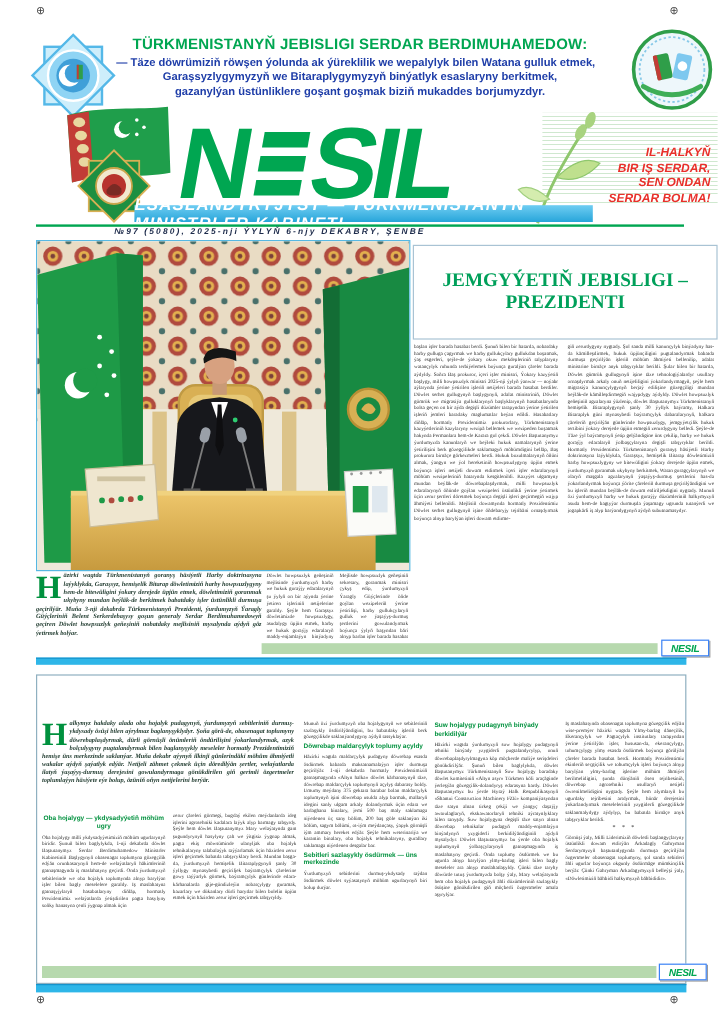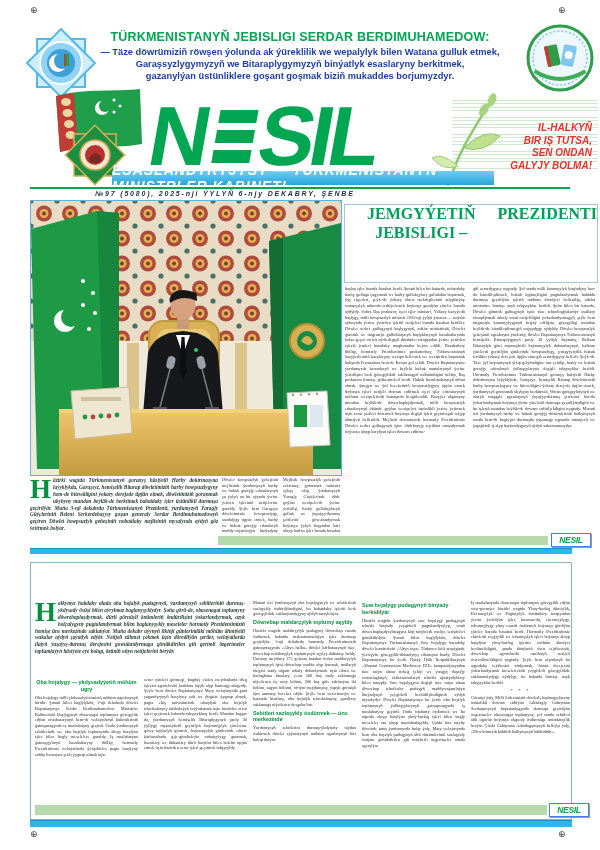--- a/index.html
+++ b/index.html
@@ -25,21 +25,21 @@
                font-size:10px;line-height:1.25;text-align:right;text-shadow:.5px .5px 0 #fff;}
   .founder-strip{background:linear-gradient(180deg,#6fcdf2,#27a5da);color:#fff;font-style:italic;
                  font-weight:bold;font-family:"Liberation Sans",sans-serif;font-size:14px;
                  letter-spacing:1px;display:flex;align-items:center;justify-content:center;}
   .green-rule{background:#00a651;}
   .issue-line{color:#1c2a4a;font-weight:bold;font-style:italic;font-family:"Liberation Sans",sans-serif;
               font-size:7px;letter-spacing:1.8px;text-align:center;}
 
   
   .photo-frame{border:1px solid #56b8e2;}
-  .hl1-box{border:1px solid #a9c3d4;background:#fff;display:flex;flex-direction:row;
+  .hl1-box{border:1px solid #a9c3d4;background:#fff;display:flex;flex-direction:column;
            justify-content:center;}
   .hl1{color:#00a05a;font-family:"Liberation Serif",serif;font-weight:bold;font-size:16px;
        line-height:1.18;text-align:center;}
   .bt{font-size:4.3px;line-height:1.33;text-align:justify;color:#2d2d2d;overflow:hidden;}
   .intro{font-size:5.3px;line-height:1.3;font-style:italic;font-weight:bold;color:#1f3a2e;
          text-align:justify;overflow:hidden;}
   .dropcap{float:left;font-size:27px;line-height:22px;color:#00913e;font-weight:bold;
            font-family:"Liberation Serif",serif;margin:1px 2px 0 0;font-style:normal;}
   .endbar{background:#b7d9ae;}
   .nesil-small{background:#fff;border:1px solid #3b82f6;box-shadow:1px 1px 0 #9a9a9a;
@@ -87,21 +87,21 @@
           <rect x="22" y="21" width="3.5" height="21" rx="1" fill="#c23c36"></rect>
         </g>
       <g transform="rotate(12 44 32)">
           <rect x="38" y="21" width="13" height="21" rx="2" fill="#7ec8ef"></rect>
           <circle cx="44.5" cy="31" r="4" fill="#ffffff"></circle>
         </g>
       <path d="M12,48 Q36,62 60,48" fill="none" stroke="#3fae57" stroke-width="4" stroke-linecap="round"></path>
     </svg>
   </div>
   <div class="abs quote-title" style="left:100px;top:30px;width:400px;">TÜRKMENISTANYŇ JEBISLIGI SERDAR BERDIMUHAMEDOW:</div>
-  <div class="abs quote-line" style="left:88px;top:46px;width:424px;">— Täze döwrümiziň röwşen ýolunda ak ýüreklilik we wepalylyk bilen Watana gulluk etmek,</div>
+  <div class="abs quote-line" style="left:72px;top:46px;width:424px;text-align:right;">— Täze döwrümiziň röwşen ýolunda ak ýüreklilik we wepalylyk bilen Watana gulluk etmek,</div>
   <div class="abs quote-line" style="left:88px;top:70px;width:424px;">gazanylýan üstünliklere goşant goşmak biziň mukaddes borjumyzdyr.</div>
   <div class="abs quote-line" style="left:88px;top:58px;width:424px;">Garaşsyzlygymyzyň we Bitaraplygymyzyň binýatlyk esaslaryny berkitmek,</div>
 
   <div class="abs" style="left:44px;top:86px;width:102px;height:108px;">
     <svg width="102" height="108" viewBox="0 0 102 108">
       <path d="M12,10 C40,2 72,6 96,3 L98,58 C72,63 42,58 16,66 Z" fill="#1f9e4b"></path>
       <path d="M12,10 L30,7 L34,62 L16,66 Z" fill="#c23c36"></path>
       <ellipse cx="22" cy="16" rx="5" ry="4" fill="#e8d8a0"></ellipse>
         <ellipse cx="23.5" cy="27" rx="5" ry="4" fill="#e8d8a0"></ellipse>
       <ellipse cx="25" cy="38" rx="5" ry="4" fill="#e8d8a0"></ellipse>
@@ -134,23 +134,23 @@
     <svg width="80" height="100" viewBox="0 0 80 100">
       <path d="M20,96 C32,56 52,30 66,6" fill="none" stroke="#8fc76d" stroke-width="2.5"></path>
       <path d="M36,58 q20,-20 36,-12 q-16,18 -36,12 z" fill="#bfe08e" stroke="#8fc76d" stroke-width="1"></path>
       <path d="M30,76 q-16,-14 -26,-8 q12,14 26,8 z" fill="#d4ecae" stroke="#9fce7d" stroke-width="1"></path>
       <ellipse cx="64" cy="10" rx="4" ry="7" fill="#a8d37f" transform="rotate(20 64 10)"></ellipse>
       <ellipse cx="56" cy="20" rx="4" ry="7" fill="#a8d37f" transform="rotate(30 56 20)"></ellipse>
     </svg>
   </div>
   <div class="abs slogan-text" style="left:470px;top:122px;width:122px;">
     <div>IL-HALKYŇ</div>
-    <div>BIR IŞ TUTSA,</div>
+    <div>BIR IŞ SERDAR,</div>
     <div>SEN ONDAN</div>
-    <div>GALYJY BOLMA!</div>
+    <div>SERDAR BOLMA!</div>
   </div>
   <div class="abs founder-strip" style="left:112px;top:171px;width:382px;height:14px;">ESASLANDYRYJYSY — TÜRKMENISTANYŇ MINISTRLER KABINETI</div>
   <div class="abs green-rule" style="left:30px;top:187px;width:540px;height:2px;"></div>
   <div class="abs issue-line" style="left:58px;top:190px;width:334px;">№97 (5080), 2025-nji ÝYLYŇ 6-njy DEKABRY, ŞENBE</div>
 
   <div class="abs photo-frame" style="left:30px;top:200px;width:310px;height:274px;">
     <svg width="310" height="274" viewBox="0 0 310 274">
       <defs>
         <pattern id="carpet" width="26" height="25" patternUnits="userSpaceOnUse">
           <rect width="26" height="25" fill="#e9dcc4"></rect>

